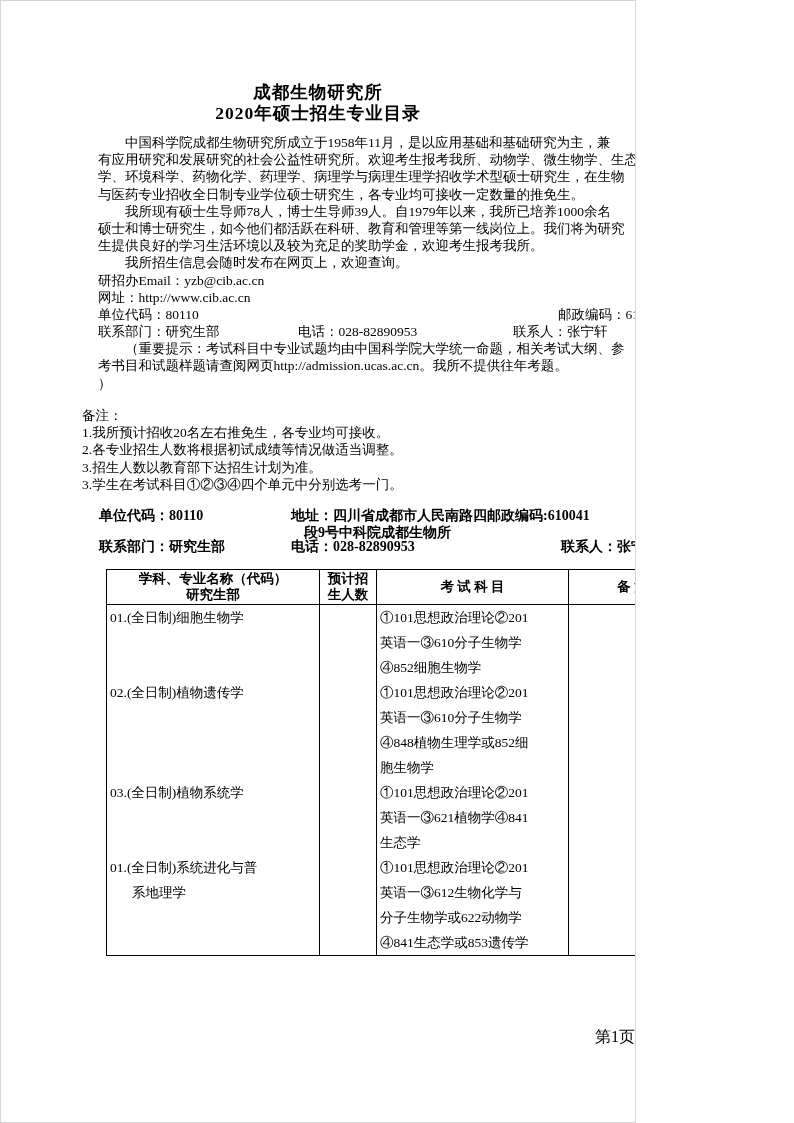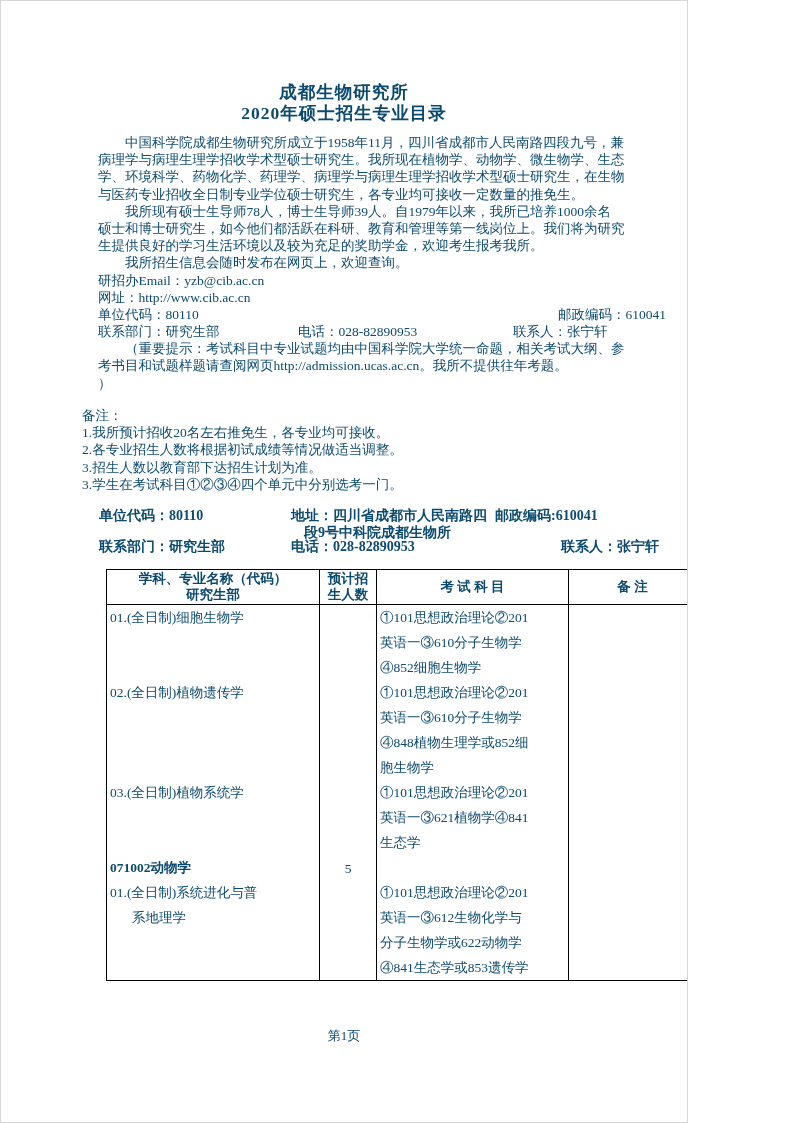--- a/index.html
+++ b/index.html
@@ -1,21 +1,21 @@
 <!DOCTYPE html>
 <html><head>
 <meta charset="utf-8">
 <style>
   * { margin:0; padding:0; box-sizing:border-box; }
   html,body { background:#ffffff; }
   .page {
     position:relative;
-    width:688px; height:1123px;
+    width:636px; height:1123px;
     background:#ffffff;
-    color:#0c4a6e;
+    color:#000000;
     font-family:"Liberation Serif","DejaVu Serif",serif;
     font-size:13.5px;
     overflow:hidden;
     border:1px solid #d6d6d6;
   }
   
   .title-block { position:absolute; top:81px; left:0; width:100%; text-align:center; }
   .title-line { font-size:17.5px; font-weight:bold; line-height:21px; letter-spacing:1px; }
   
   .intro { position:absolute; top:133px; left:97px; width:606px; }
@@ -45,35 +45,35 @@
   }
   td.dir-cell   { padding-left:3px; line-height:25px; }
   td.count-cell { text-align:center; padding-top:4px; line-height:20px; }
   td.exam-cell  { padding-left:3px; line-height:25px; }
   td.note-cell  { }
   tr.h30 { height:30px; }
   tr.h25 { height:25px; }
   .bold { font-weight:bold; }
   .lbl-indent { padding-left:22px; }
   
-  .footer { position:absolute; top:1026px; left:0; width:100%; text-align:center; font-size:13px; }
+  .footer { position:absolute; top:1026px; left:0; width:100%; text-align:right; font-size:16px; }
 </style>
 </head>
 <body>
 
 <div class="page">
 
   <div class="title-block">
     <div class="title-line">成都生物研究所</div>
     <div class="title-line">2020年硕士招生专业目录</div>
   </div>
 
   <div class="intro">
-    <div class="ln indent">中国科学院成都生物研究所成立于1958年11月，四川省成都市人民南路四段九号，兼</div>
-    <div class="ln">病理学与病理生理学招收学术型硕士研究生。我所现在植物学、动物学、微生物学、生态</div>
+    <div class="ln indent">中国科学院成都生物研究所成立于1958年11月，是以应用基础和基础研究为主，兼</div>
+    <div class="ln">有应用研究和发展研究的社会公益性研究所。欢迎考生报考我所、动物学、微生物学、生态</div>
     <div class="ln">学、环境科学、药物化学、药理学、病理学与病理生理学招收学术型硕士研究生，在生物</div>
     <div class="ln">与医药专业招收全日制专业学位硕士研究生，各专业均可接收一定数量的推免生。</div>
     <div class="ln indent">我所现有硕士生导师78人，博士生导师39人。自1979年以来，我所已培养1000余名</div>
     <div class="ln">硕士和博士研究生，如今他们都活跃在科研、教育和管理等第一线岗位上。我们将为研究</div>
     <div class="ln">生提供良好的学习生活环境以及较为充足的奖助学金，欢迎考生报考我所。</div>
     <div class="ln indent">我所招生信息会随时发布在网页上，欢迎查询。</div>
     <div class="ln">研招办Email：yzb@cib.ac.cn</div>
     <div class="ln">网址：http://www.cib.ac.cn</div>
     <div class="ln">
       <span class="seg" style="left:0">单位代码：80110</span>
@@ -94,21 +94,21 @@
     <div class="ln">1.我所预计招收20名左右推免生，各专业均可接收。</div>
     <div class="ln">2.各专业招生人数将根据初试成绩等情况做适当调整。</div>
     <div class="ln">3.招生人数以教育部下达招生计划为准。</div>
     <div class="ln">3.学生在考试科目①②③④四个单元中分别选考一门。</div>
   </div>
 
   <div class="bold-contact">
     <span class="bc-seg" style="top:0; left:0">单位代码：80110</span>
     <span class="bc-seg" style="top:0; left:192px">地址：四川省成都市人民南路四</span>
     <span class="bc-seg" style="top:17px; left:205px">段9号中科院成都生物所</span>
-    <span class="bc-seg" style="top:0; left:396px">邮政编码:610041</span>
+    <span class="bc-seg" style="top:0; left:388px">邮政编码:610041</span>
     <span class="bc-seg" style="top:31px; left:0">联系部门：研究生部</span>
     <span class="bc-seg" style="top:31px; left:192px">电话：028-82890953</span>
     <span class="bc-seg" style="top:31px; left:462px">联系人：张宁轩</span>
   </div>
 
   <table class="catalog">
     <colgroup>
       <col style="width:213px">
         <col style="width:57px">
         <col style="width:192px">
@@ -162,26 +162,20 @@
       </td>
       <td class="count-cell"></td>
       <td class="exam-cell">
         <div>①101思想政治理论②201</div>
         <div>英语一③621植物学④841</div>
         <div>生态学</div>
       </td>
       <td class="note-cell"></td>
     </tr>
 
-    <tr class="h25">
-      <td class="dir-cell bold">071002动物学</td>
-      <td class="count-cell">5</td>
-      <td class="exam-cell"></td>
-      <td class="note-cell"></td>
-    </tr>
 
     <tr>
       <td class="dir-cell">
         <div>01.(全日制)系统进化与普</div>
         <div class="lbl-indent">系地理学</div>
       </td>
       <td class="count-cell"></td>
       <td class="exam-cell">
         <div>①101思想政治理论②201</div>
         <div>英语一③612生物化学与</div>

